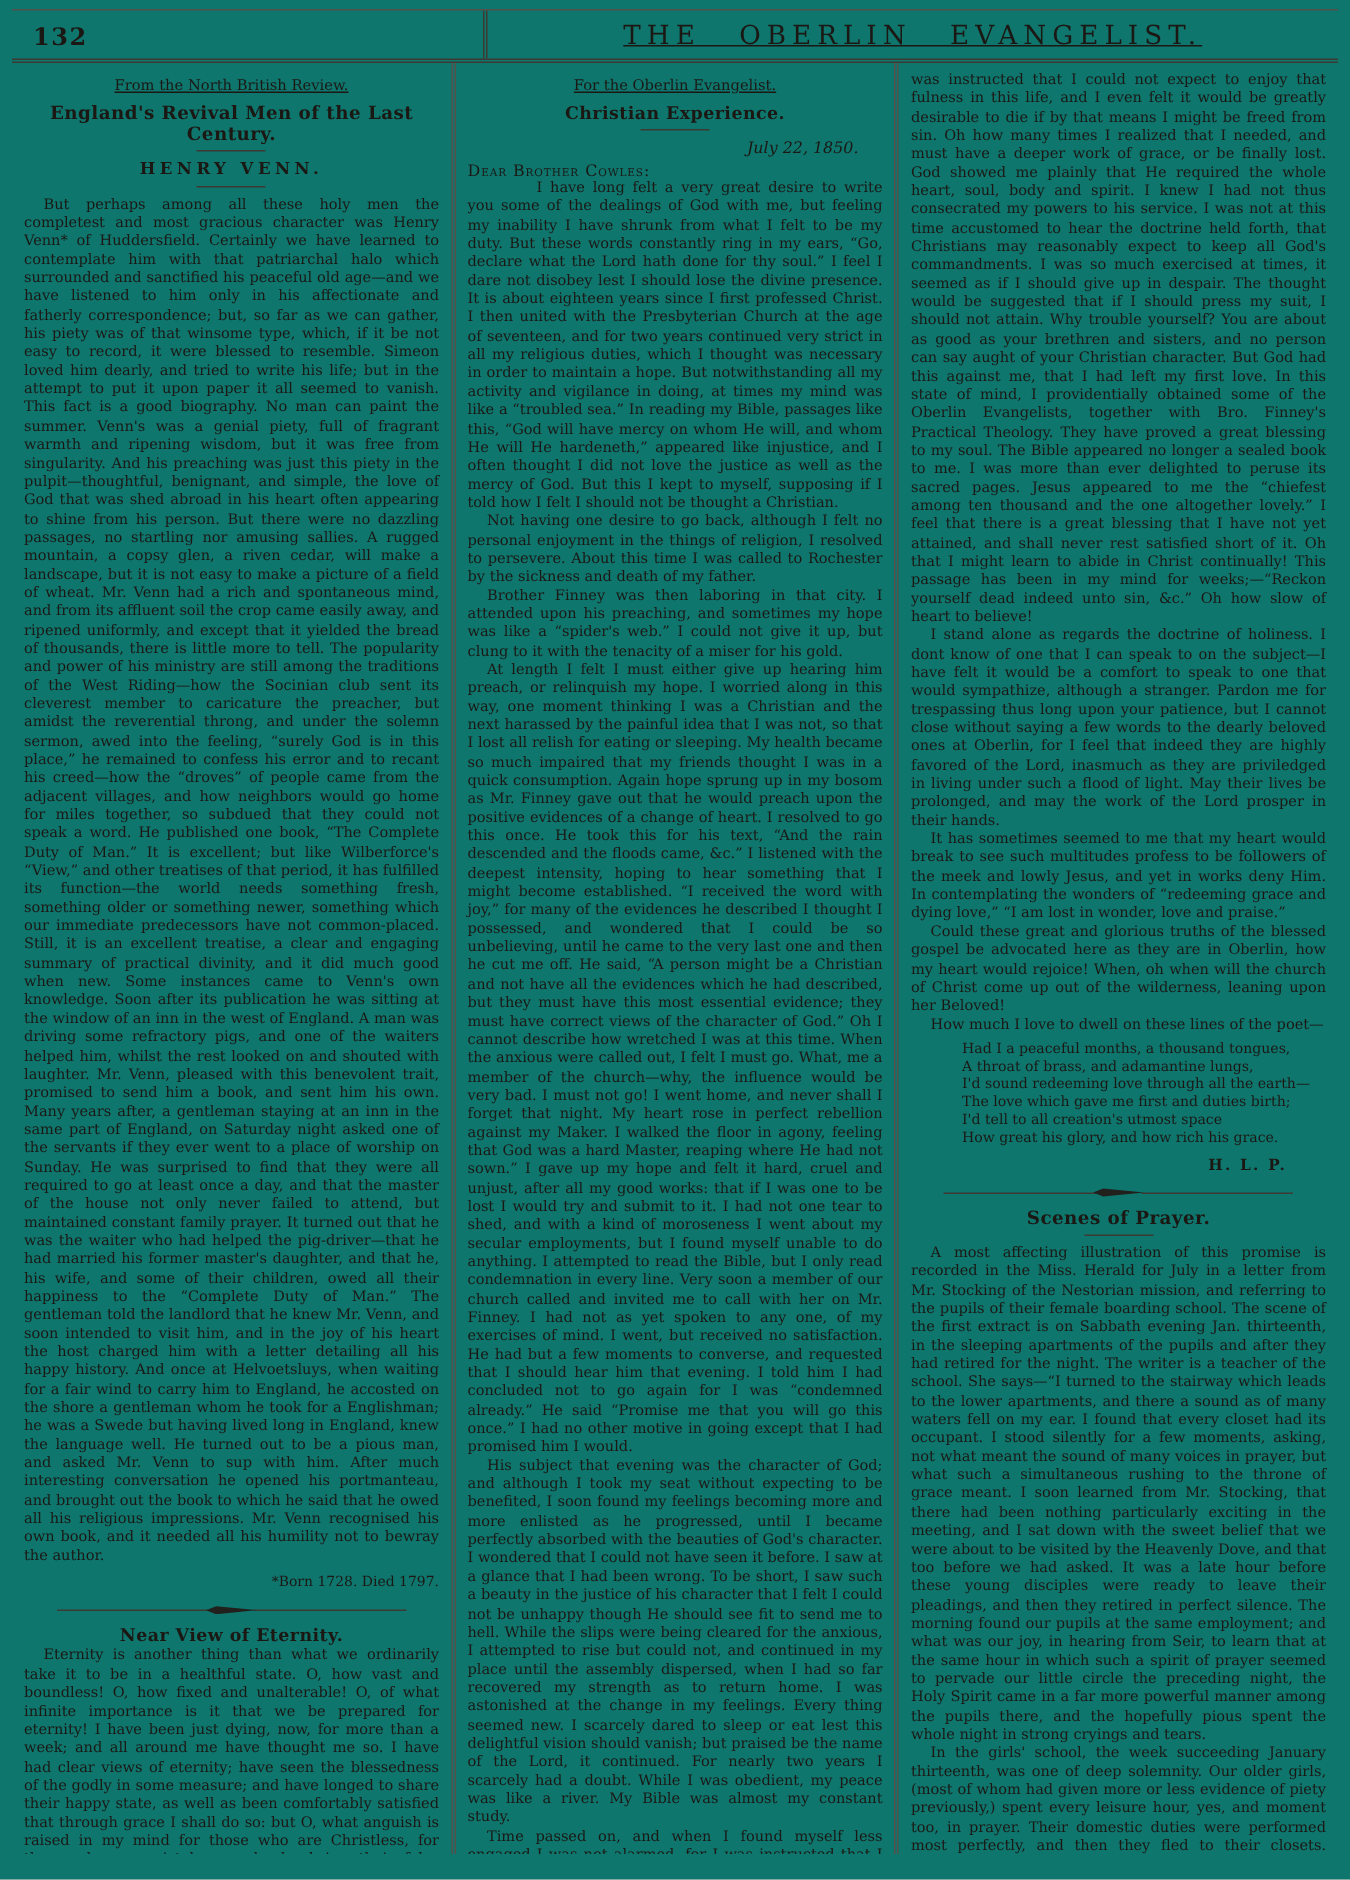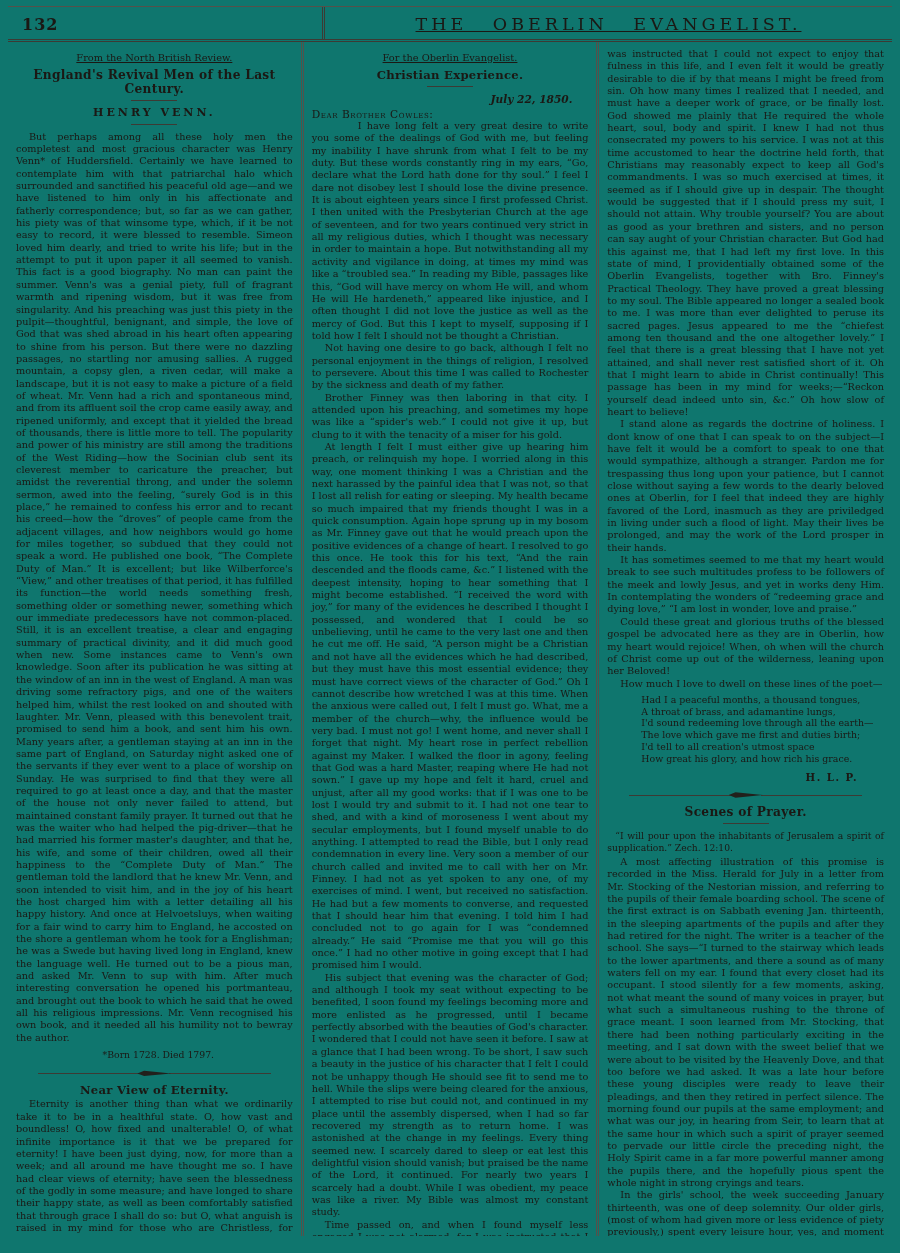--- a/index.html
+++ b/index.html
@@ -62,30 +62,30 @@
   .headline.sm{font-size:11.6px;}
   .subhead{
     text-align:center;font-weight:bold;
     font-size:11px;letter-spacing:3px;
     margin:5px 0 1px 0;
   }
   .shortrule{width:46px;border-top:1px solid #3d3a34;margin:4px auto 6px auto;}
   .para{margin:0;text-indent:13px;}
   .para.cont{text-indent:0;}
   .para.first{text-indent:46px;}
-  .footnote{margin:5px 0 0 0;font-size:9.3px;text-align:center;text-indent:8px;}
+  .footnote{margin:5px 0 0 0;font-size:9.3px;text-align:right;text-indent:8px;}
   .sep{display:flex;align-items:center;margin:9px 22px 7px 22px;}
   .sep::before,.sep::after{content:"";flex:1;border-top:1px solid #3d3a34;}
   .sep-ornament{
     width:34px;height:6px;background:#22201c;
     clip-path:polygon(0 50%,20% 6%,100% 50%,20% 94%);
     margin:0 -2px;
   }
   .dateline{
-    text-align:right;font-style:italic;font-weight:bold;
+    text-align:right;font-style:italic;font-weight:normal;
     font-size:10.6px;padding-right:16px;margin:3px 0 2px 0;
   }
   .salutation{
     font-variant:small-caps;letter-spacing:0.6px;
     font-size:10.6px;margin:1px 0 0 0;text-align:left;
   }
   .poem{margin:4px 0 0 34px;font-size:9.4px;line-height:11.8px;text-align:left;}
   .poem-line{white-space:nowrap;}
   .poem-sig{
     text-align:right;font-weight:bold;font-size:10.2px;
@@ -153,19 +153,18 @@
         <div class="poem-line">The love which gave me first and duties birth;</div>
         <div class="poem-line">I'd tell to all creation's utmost space</div>
         <div class="poem-line">How great his glory, and how rich his grace.</div>
       </div>
       <div class="poem-sig">H. L. P.</div>
       <div class="sep">
         <span class="sep-ornament"></span>
       </div>
       <h2 class="headline">Scenes of Prayer.</h2>
       <div class="shortrule"></div>
-      <p class="epigraph">“I will pour upon the inhabitants of Jerusalem a spirit of supplication.”  Zech. 12:10.</p>
       <p class="para">A most affecting illustration of this promise is recorded in the Miss. Herald for July in a letter from Mr. Stocking of the Nestorian mission, and referring to the pupils of their female boarding school.  The scene of the first extract is on Sabbath evening Jan. thirteenth, in the sleeping apartments of the pupils and after they had retired for the night.  The writer is a teacher of the school.  She says—“I turned to the stairway which leads to the lower apartments, and there a sound as of many waters fell on my ear.  I found that every closet had its occupant.  I stood silently for a few moments, asking, not what meant the sound of many voices in prayer, but what such a simultaneous rushing to the throne of grace meant.  I soon learned from Mr. Stocking, that there had been nothing particularly exciting in the meeting, and I sat down with the sweet belief that we were about to be visited by the Heavenly Dove, and that too before we had asked.  It was a late hour before these young disciples were ready to leave their pleadings, and then they retired in perfect silence.  The morning found our pupils at the same employment; and what was our joy, in hearing from Seir, to learn that at the same hour in which such a spirit of prayer seemed to pervade our little circle the preceding night, the Holy Spirit came in a far more powerful manner among the pupils there, and the hopefully pious spent the whole night in strong cryings and tears.</p>
       <p class="para">In the girls' school, the week succeeding January thirteenth, was one of deep solemnity.  Our older girls, (most of whom had given more or less evidence of piety previously,) spent every leisure hour, yes, and moment too, in prayer.  Their domestic duties were performed most perfectly, and then they fled to their closets.  Several of them spent no less than five hours of every twenty-four, of that week, in those sacred retreats.</p>
     </section>
 
   </main>
 </div>
 
 </body></html>

